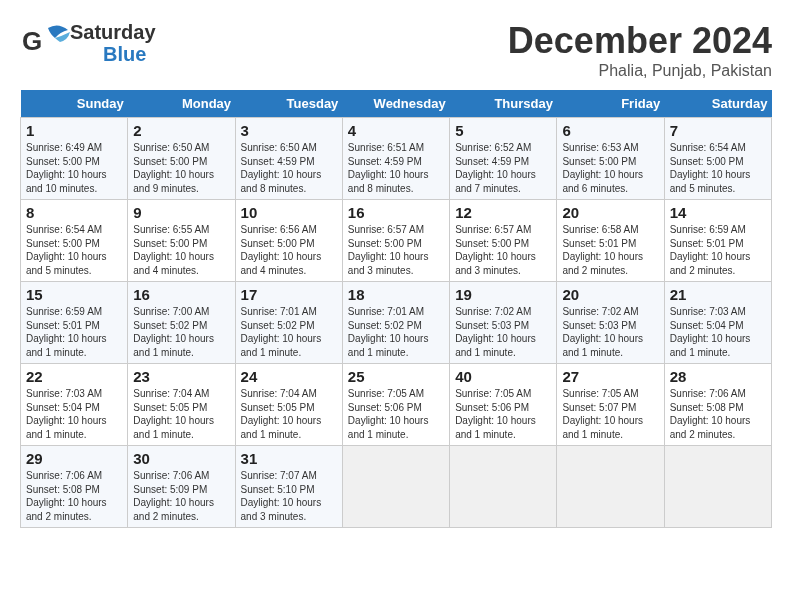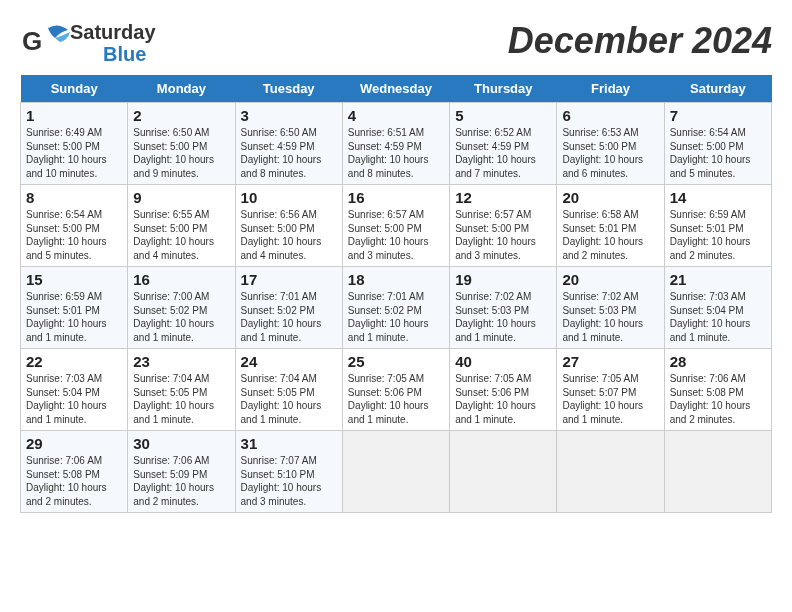--- a/index.html
+++ b/index.html
@@ -15,41 +15,40 @@
       justify-content: space-between;
       align-items: flex-start;
       margin-bottom: 10px;
     }
     .logo {
       display: flex;
       align-items: center;
     }
     .title-area {
       text-align: right;
-      font-style: italic;
     }
     .month-title {
       font-size: 36px;
       font-weight: bold;
       color: #333;
     }
     .location-title {
       font-size: 16px;
       color: #555;
     }
     table {
       width: 100%;
       border-collapse: collapse;
       font-size: 11px;
     }
     thead tr th {
       background-color: #2979c0;
       color: #fff;
       padding: 6px 4px;
-      text-align: center;
+      text-align: right;
       font-size: 13px;
       font-weight: bold;
     }
     tbody tr td {
       border: 1px solid #ccc;
       vertical-align: top;
       padding: 4px 5px;
       width: 14.28%;
       height: 80px;
       background: #fff;
@@ -92,20 +91,21 @@
         </svg>
       </div>
       <div style="margin-left:-5px;">
         <div style="font-size:20px; font-weight:bold; color:#333; line-height:1.1;">Saturday</div>
         <div style="font-size:20px; font-weight:bold; color:#2979c0; line-height:1.1;margin-left:33px;">Blue</div>
       </div>
     </div>
   </div>
   <div class="title-area">
     <div class="month-title">December 2024</div>
+    <div class="location-title">Phalia, Punjab, Pakistan</div>
   </div>
 </div>
 
 <table>
   <thead>
     <tr>
       <th>Sunday</th>
       <th>Monday</th>
       <th>Tuesday</th>
       <th>Wednesday</th>

